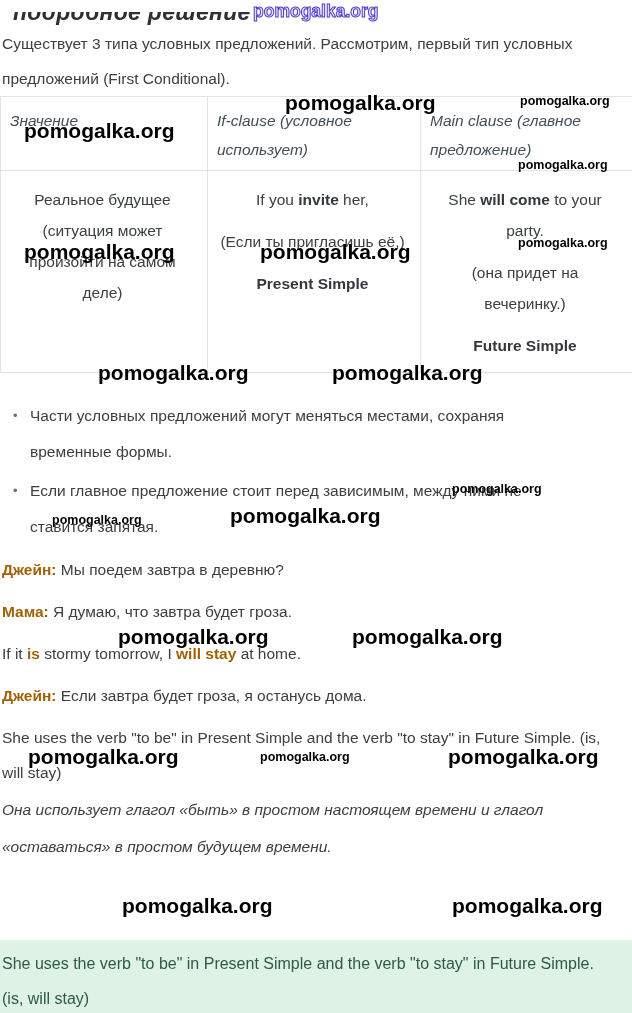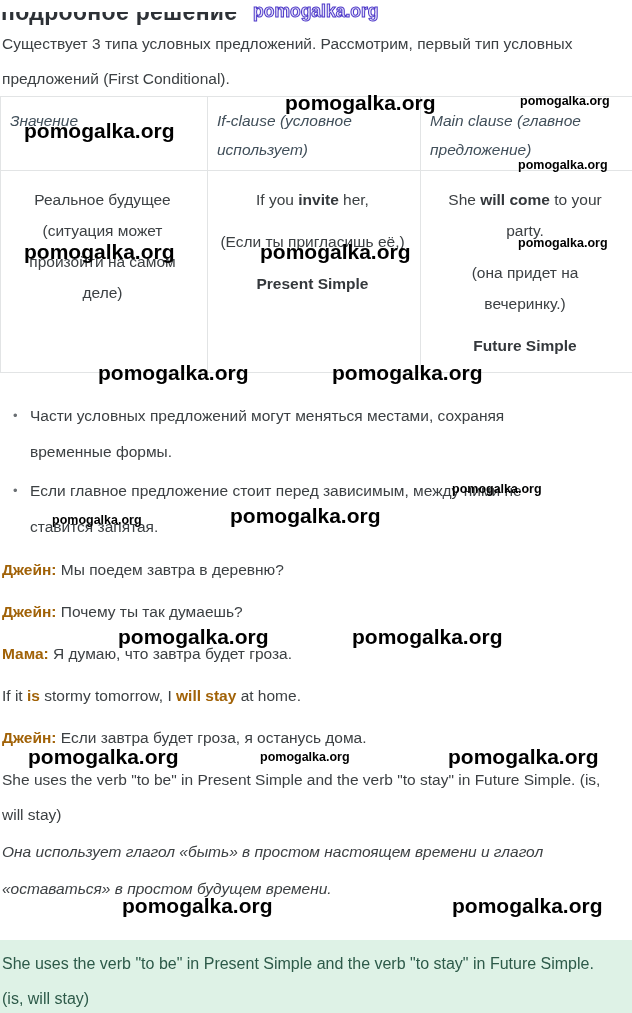--- a/index.html
+++ b/index.html
@@ -9,21 +9,21 @@
     width: 632px;
     height: 1013px;
     overflow: hidden;
     background: #ffffff;
     font-family: "Liberation Sans", "DejaVu Sans", sans-serif;
     font-size: 15.5px;
     color: #3c4043;
   }
 
   
-  .heading-clip { margin: 12px 0 0 1px; height: 14px; overflow: hidden; }
+  .heading-clip { margin: 12px 0 0 13px; height: 14px; overflow: hidden; font-style: italic; }
   .heading-clip h1 {
     margin: -14px 0 0 0;
     font-size: 23px;
     line-height: 28px;
     font-weight: 700;
     color: #2d3136;
     letter-spacing: 0.3px;
   }
 
   .intro {
@@ -155,21 +155,20 @@
     </tbody>
   </table>
 
   <ul class="notes">
     <li>Части условных предложений могут меняться местами, сохраняя временные формы.</li>
     <li>Если главное предложение стоит перед зависимым, между ними не ставится запятая.</li>
   </ul>
 
   <div class="dialogue">
     <p class="dline"><b>Джейн:</b><span> Мы поедем завтра в деревню?</span></p>
-    <p class="dline"><b>Джейн:</b><span> Почему ты так думаешь?</span></p>
     <p class="dline"><b>Мама:</b><span> Я думаю, что завтра будет гроза.</span></p>
     <p class="dline"><span>If it </span><b>is</b><span> stormy tomorrow, I </span><b>will stay</b><span> at home.</span></p>
     <p class="dline"><b>Джейн:</b><span> Если завтра будет гроза, я останусь дома.</span></p>
   </div>
 
   <p class="expl">She uses the verb "to be" in Present Simple and the verb "to stay" in Future Simple. (is, will stay)</p>
   <p class="expl-ru">Она использует глагол «быть» в простом настоящем времени и глагол «оставаться» в простом будущем времени.</p>
 
   <div class="answer" style="background-color: rgb(222, 242, 230); color: rgb(45, 90, 73);">
     <p>She uses the verb "to be" in Present Simple and the verb "to stay" in Future Simple. (is, will stay)</p>

